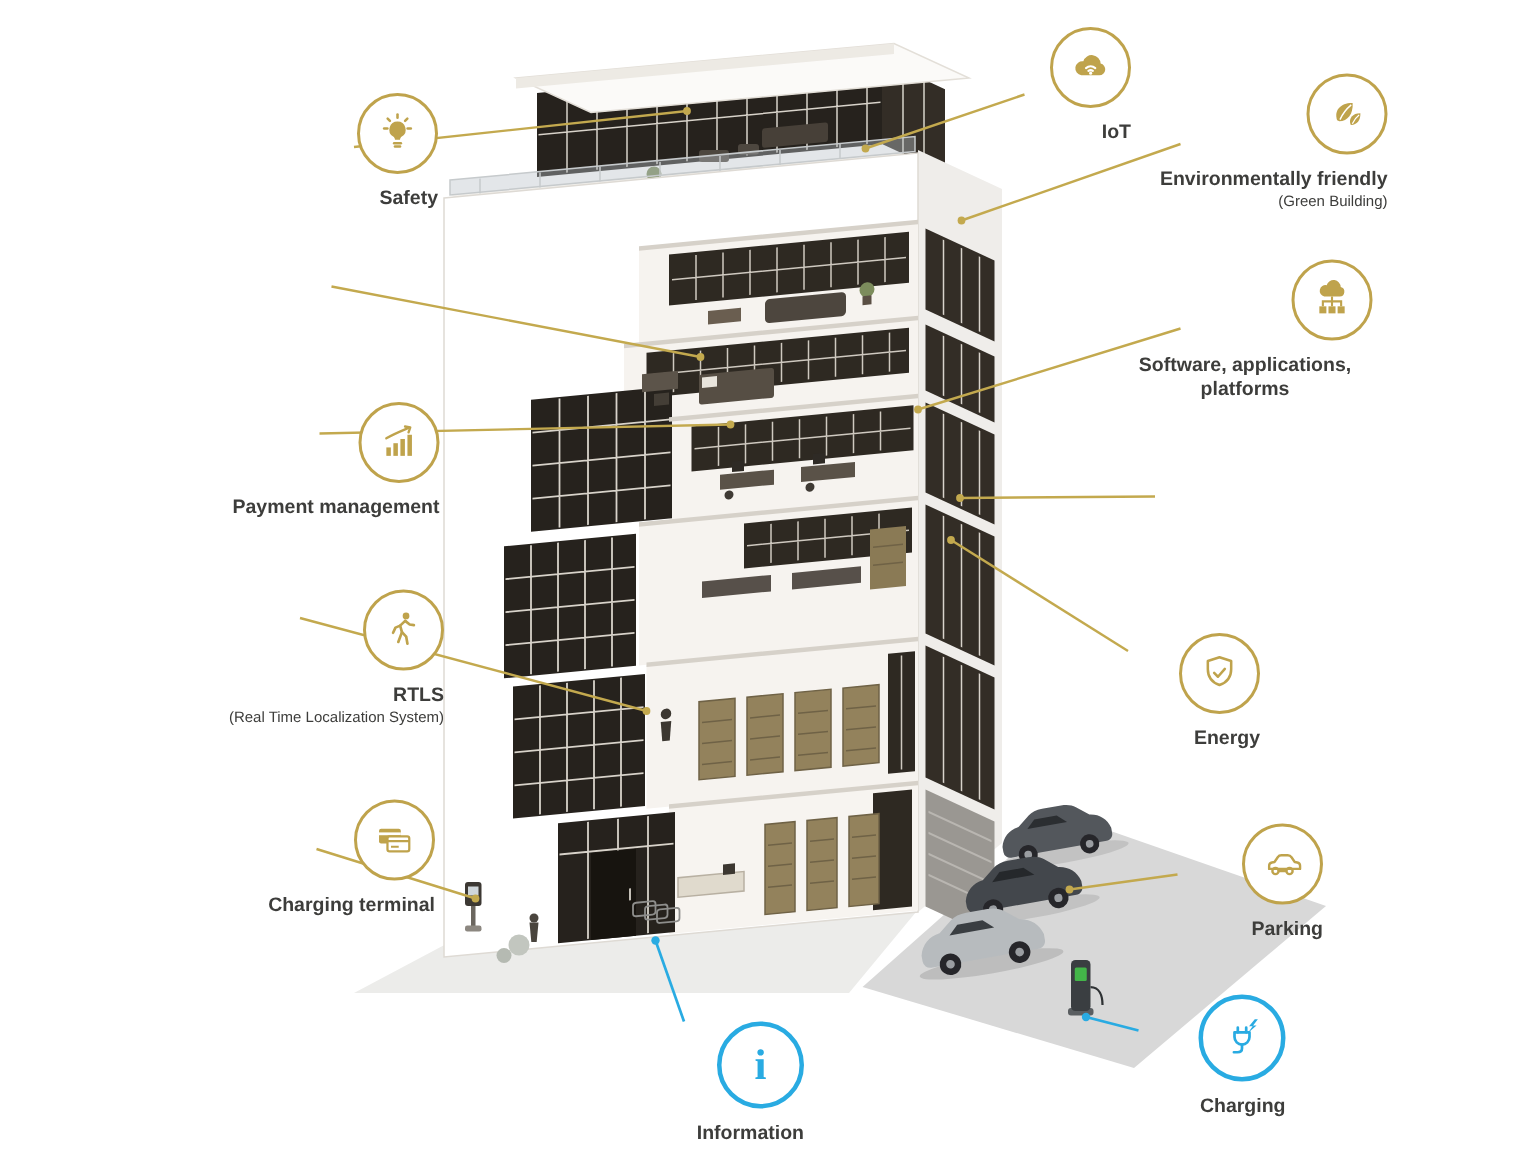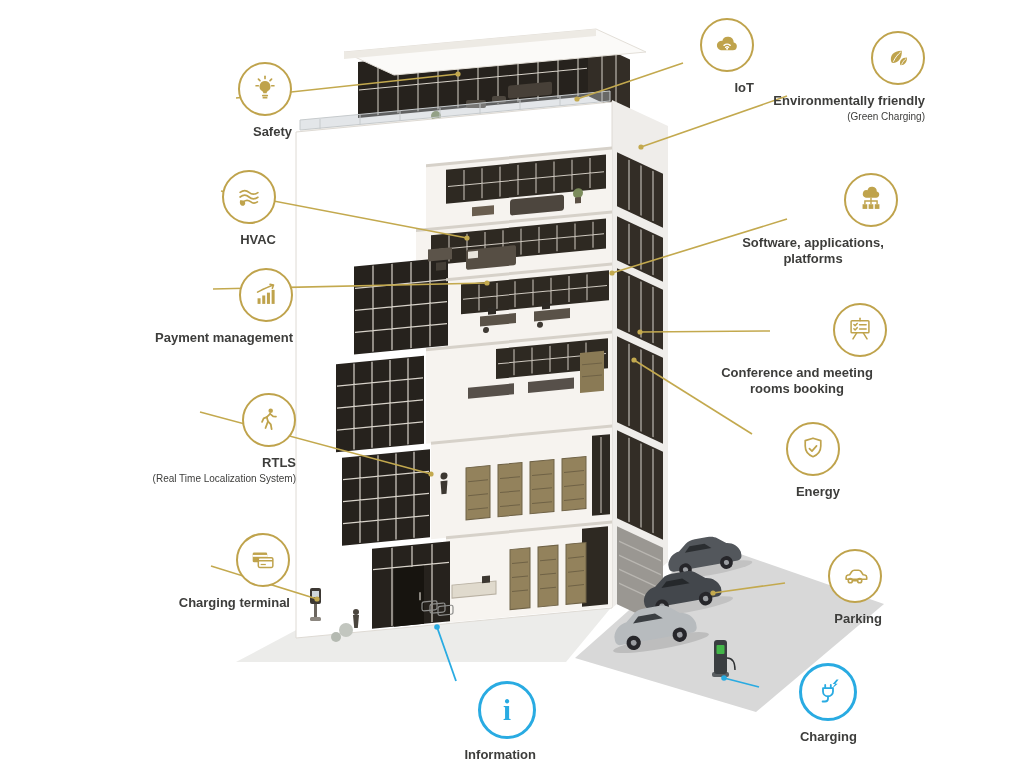--- a/index.html
+++ b/index.html
@@ -240,33 +240,20 @@
             <line x1="9" y1="5.4" x2="10.6" y2="7"></line>
           <line x1="23" y1="5.4" x2="21.4" y2="7"></line>
             <line x1="6.5" y1="12.5" x2="8.8" y2="12.5"></line>
           <line x1="23.2" y1="12.5" x2="25.5" y2="12.5"></line>
         </g>
       </svg>
     </div>
     <div class="f-label">Safety</div>
   </div>
 
-  <div class="feature" style="left:116px;top:170px;width:160px">
-    <div class="icon-circle">
-      <svg viewBox="0 0 32 32" width="30" height="30">
-        <g fill="none" stroke="#bfa34c" stroke-width="1.8" stroke-linecap="round">
-          <path d="M6.5 11c3.5-2.6 6.5-2.6 9.5 0s6 2.6 9.5.3"></path>
-          <path d="M6.5 16c3.5-2.6 6.5-2.6 9.5 0s6 2.6 9.5.3"></path>
-          <path d="M10 21c2.8-2 5.2-2 7.6 0s4.8 2 7.4.2"></path>
-        </g>
-        <path d="M6.5 19.5c3.5-.5 5.5.8 5.5 3.2 0 2-1.8 3.2-3.6 2.6-1.9-.6-2.7-3-1.9-5.8z" fill="#bfa34c"></path>
-      </svg>
-    </div>
-    <div class="f-label">HVAC</div>
-  </div>
 
   <div class="feature" style="left:83px;top:268px;width:210px">
     <div class="icon-circle">
       <svg viewBox="0 0 32 32" width="30" height="30">
         <g fill="#bfa34c">
           <rect x="7" y="19.5" width="3.2" height="6"></rect>
             <rect x="12" y="16.5" width="3.2" height="9"></rect>
           <rect x="17" y="13.5" width="3.2" height="12"></rect>
             <rect x="22" y="10.5" width="3.2" height="15"></rect>
         </g>
@@ -326,66 +313,50 @@
         <g fill="none" stroke="#fff" stroke-width="1.5" stroke-linecap="round">
           <path d="M12.8 16.4a5.2 5.2 0 0 1 6.6 0"></path>
           <path d="M14.5 18.4a2.7 2.7 0 0 1 3.2 0"></path>
         </g>
         <circle cx="16.1" cy="20" r="1.1" fill="#fff"></circle>
       </svg>
     </div>
     <div class="f-label">IoT</div>
   </div>
 
-  <div class="feature" style="left:695px;top:31px;width:230px">
+  <div class="feature" style="left:695px;top:49px;width:230px">
     <div class="icon-circle">
       <svg viewBox="0 0 32 32" width="30" height="30">
         <path d="M9 20.5c-2.5-7 2.5-12.5 11-12.3.5 8-3.5 12.8-9.5 13z" fill="#bfa34c"></path>
         <path d="M11 20c2-4.5 5-8 8-10.5" stroke="#fff" stroke-width="1" fill="none"></path>
         <path d="M18.5 23.5c-1.5-4.5 1.5-8 7-8 .3 5-2.5 8.2-6.5 8.3z" fill="#bfa34c"></path>
         <path d="M19.8 23c1.2-2.8 2.8-4.8 4.8-6.3" stroke="#fff" stroke-width="0.9" fill="none"></path>
       </svg>
     </div>
     <div class="f-label">Environmentally friendly</div>
-    <div class="f-sub">(Green Charging)</div>
-  </div>
-
-  <div class="feature" style="left:728px;top:173px;width:170px">
+    <div class="f-sub">(Green Building)</div>
+  </div>
+
+  <div class="feature" style="left:745px;top:173px;width:170px">
     <div class="icon-circle">
       <svg viewBox="0 0 32 32" width="30" height="30">
         <path d="M10.5 13.5h11a3.4 3.4 0 0 0 .7-6.7 5.1 5.1 0 0 0-10-1.3 4 4 0 0 0-1.7 8z" fill="#bfa34c"></path>
         <g fill="none" stroke="#bfa34c" stroke-width="1.5">
           <path d="M16 13.5v3.5M9.5 20.5v-3.5h13v3.5M16 17v3.5"></path>
         </g>
         <g fill="#bfa34c">
           <rect x="7" y="20.5" width="5" height="5"></rect>
             <rect x="13.5" y="20.5" width="5" height="5"></rect>
             <rect x="20" y="20.5" width="5" height="5"></rect>
         </g>
       </svg>
     </div>
     <div class="f-label">Software, applications, platforms</div>
   </div>
 
-  <div class="feature" style="left:707px;top:303px;width:180px">
-    <div class="icon-circle">
-      <svg viewBox="0 0 32 32" width="30" height="30">
-        <g fill="none" stroke="#bfa34c" stroke-width="1.6" stroke-linecap="round" stroke-linejoin="round">
-          <rect x="6.5" y="6" width="19" height="13" rx="1"></rect>
-          <path d="M16 3.5V6"></path>
-          <path d="M12.5 19l-4 6.5M19.5 19l4 6.5"></path>
-          <path d="M9.5 10.2l1.3 1.3 2.2-2.5"></path>
-            <path d="M15.5 10.5h7"></path>
-          <path d="M9.5 14.7l1.3 1.3 2.2-2.5"></path>
-            <path d="M15.5 15h7"></path>
-        </g>
-      </svg>
-    </div>
-    <div class="f-label">Conference and meeting rooms booking</div>
-  </div>
 
   <div class="feature" style="left:700px;top:422px;width:140px">
     <div class="icon-circle">
       <svg viewBox="0 0 32 32" width="30" height="30">
         <g fill="none" stroke="#bfa34c" stroke-width="1.8" stroke-linecap="round" stroke-linejoin="round">
           <path d="M16 4.5l8.3 2.6v5.8c0 5.9-3.7 9.6-8.3 11.3-4.6-1.7-8.3-5.4-8.3-11.3V7.1z"></path>
           <path d="M12.2 15.6l2.7 2.7 4.9-5.6"></path>
         </g>
       </svg>
     </div>

